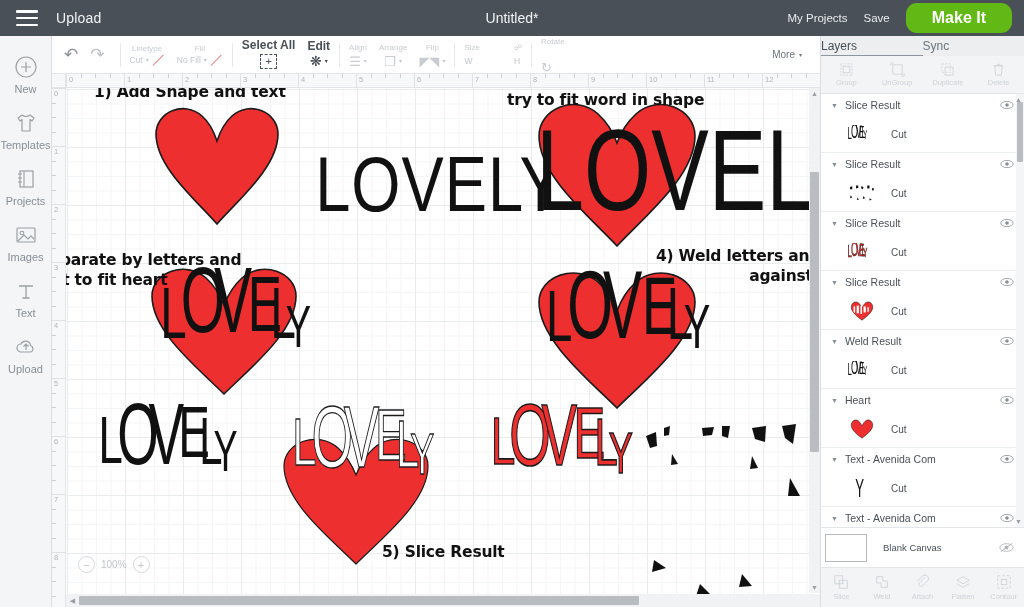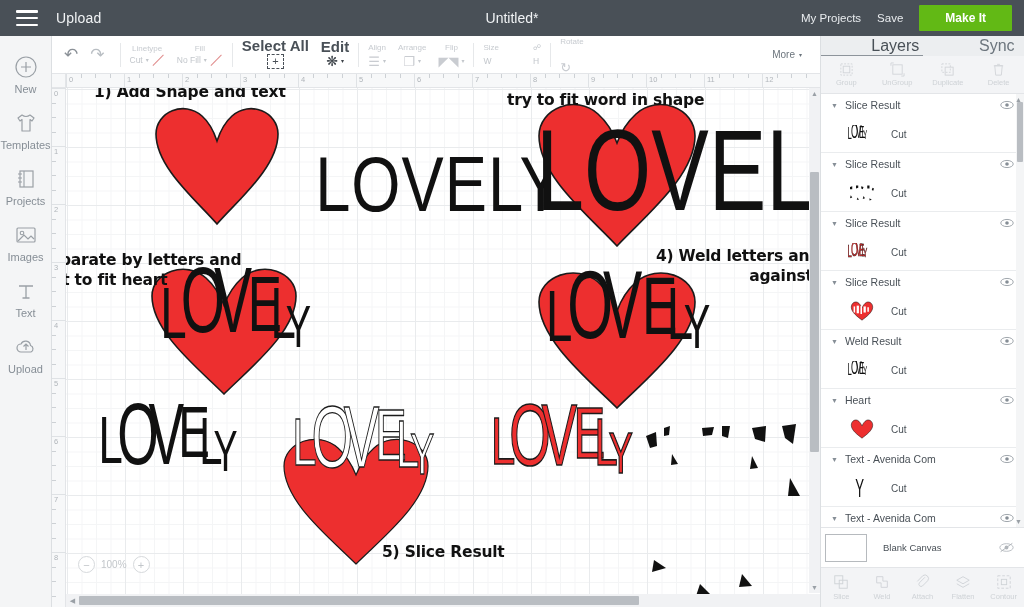--- a/index.html
+++ b/index.html
@@ -27,22 +27,22 @@
   .topbar-title {
     position: absolute; left: 0; right: 0; text-align: center;
     color: #f1f3f5; font-size: 14px; pointer-events: none;
   }
   .topbar-right {
     margin-left: auto; display: flex; align-items: center; gap: 16px;
     padding-right: 12px;
   }
   .topbar-link { color: #e9ecef; font-size: 11.5px; cursor: pointer; }
   .makeit {
-    background: #62b915; color: #fff; font-size: 12px; font-weight: bold;
-    border: none; border-radius: 1px; padding: 6px 26px; cursor: pointer;
+    background: #62b915; color: #fff; font-size: 16px; font-weight: bold;
+    border: none; border-radius: 11px; padding: 6px 26px; cursor: pointer;
   }
 
   
   .leftrail {
     position: absolute; left: 0; top: 36px; width: 52px; height: 571px;
     background: #f4f5f6; border-right: 1px solid #dcdfe2;
     display: flex; flex-direction: column; align-items: center;
     padding-top: 10px;
   }
   .rail-item {
@@ -56,21 +56,21 @@
   
   .toolbar {
     position: absolute; left: 52px; top: 36px; width: 768px; height: 38px;
     background: #fff; border-bottom: 1px solid #e3e5e8;
     display: flex; align-items: center; font-size: 9px; color: #c3c7cc;
   }
   .tb-group { display: flex; align-items: center; height: 38px; padding: 0 6px; position: relative;}
   .tb-sep { width: 1px; height: 24px; background: #e6e8ea; margin: 0 3px; }
   .tb-stack { display: flex; flex-direction: column; align-items: center; justify-content: center; height: 100%; }
   .tb-cap { font-size: 8px; color: #c7cbd0; line-height: 11px; }
-  .tb-cap.dark { color: #495057; font-size: 15px; font-weight: bold;}
+  .tb-cap.dark { color: #495057; font-size: 12px; font-weight: bold;}
   .tb-ctl { display: flex; align-items: center; gap: 3px; font-size: 8.5px; color: #c3c7cc; line-height: 12px;}
   .caret { font-size: 6px; color: #c3c7cc; }
   .slash {
     display:inline-block; width: 13px; height: 13px; position: relative;
   }
   .slash:after{
     content:""; position:absolute; left:1px; top:11px; width:15px; height:1.4px;
     background:#e08b8b; transform: rotate(-45deg); transform-origin: left center;
   }
   .selbox {
@@ -144,23 +144,22 @@
   .vscroll .arw{position:absolute;left:0;width:11px;text-align:center;font-size:7px;color:#9aa0a6;cursor:pointer;}
 
   
   .rightpanel {
     position:absolute; right:0; top:36px; width:204px; height:571px;
     background:#fff; border-left:1px solid #dcdfe2;
     display:flex; flex-direction:column;
   }
   .rp-tabs { display:flex; height:20px; background:#eceef0; }
   .rp-tab {
-    flex:1; text-align:center; font-size:16px; color:#6c757d; cursor:pointer;
+    flex:1; text-align:left; font-size:12px; color:#6c757d; cursor:pointer;
     line-height: 20px;
-    padding-left: 47px;
   }
   .rp-tab.active { color:#495057; border-bottom:1.5px solid #8d949b; background:#eceef0;}
   .rp-actions {
     display:flex; height:38px; background:#f3f4f6; border-bottom:1px solid #e3e5e8;
   }
   .rp-act {
     flex:1; display:flex; flex-direction:column; align-items:center; justify-content:center;
     color:#ced2d6; font-size:7.5px; cursor:pointer; gap:1px;
   }
   .rp-act svg { opacity:.55 }

